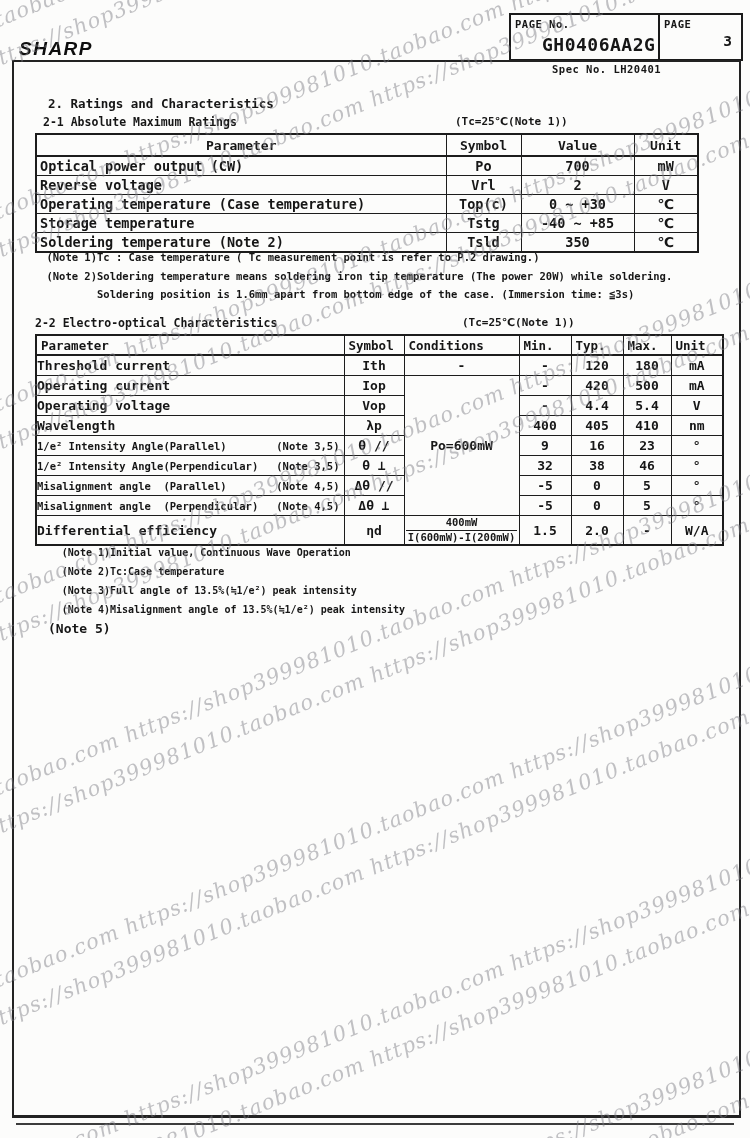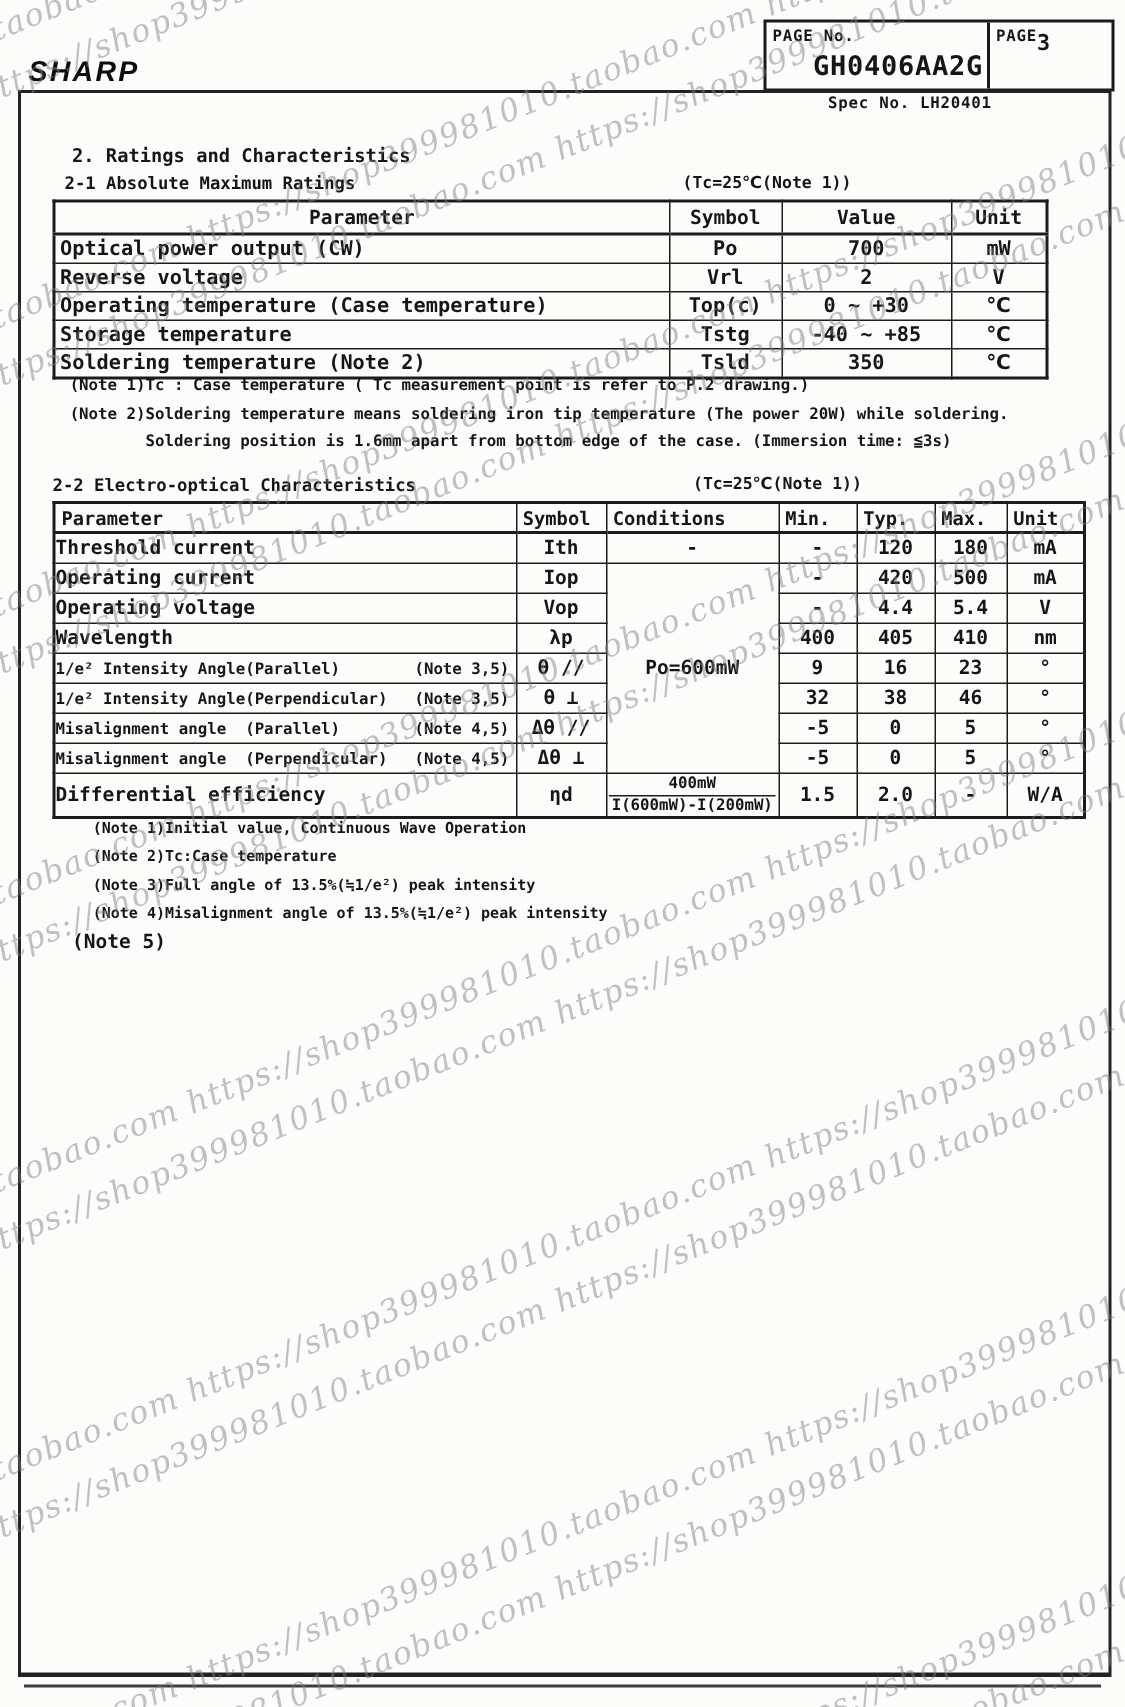--- a/index.html
+++ b/index.html
@@ -18,21 +18,21 @@
     position:absolute; left:12px; top:60px; width:729px; height:1058px;
     border:2px solid #222; border-bottom-width:3px; box-sizing:border-box;
   }
   .bottom-line { position:absolute; left:16px; top:1123px; width:718px; height:2px; background:#3c3c3c; }
 
   .hdrbox {
     position:absolute; left:509px; top:13px; width:234px; height:48px;
     border:2px solid #1a1a1a; box-sizing:border-box; display:flex; background:#fcfcfb;
   }
   .cell-model { width:149px; border-right:2px solid #1a1a1a; box-sizing:border-box; padding:3px 4px 0 4px; }
-  .cell-page  { flex:1; box-sizing:border-box; padding:3px 4px 5px 4px; display:flex; flex-direction:row; }
+  .cell-page  { flex:1; box-sizing:border-box; padding:3px 4px 5px 4px; display:flex; flex-direction:column; }
   .hdr-lbl { font-size:10.5px; letter-spacing:0.5px; }
   .model-val { font-size:18px; margin:4px 0 0 27px; letter-spacing:0.5px; }
   .page-val  { font-size:14.5px; text-align:right; padding-right:5px; margin-top:3px; }
   .specno { position:absolute; left:552px; top:63px; font-size:10.5px; letter-spacing:0.5px; }
 
   .sect-title { position:absolute; left:48px; top:96px; font-size:12.5px; }
   .sub-title  { position:absolute; font-size:11.5px; }
   .cond-note  { position:absolute; font-size:11px; }
 
   table { border-collapse:collapse; position:absolute; table-layout:fixed; background:transparent; }

